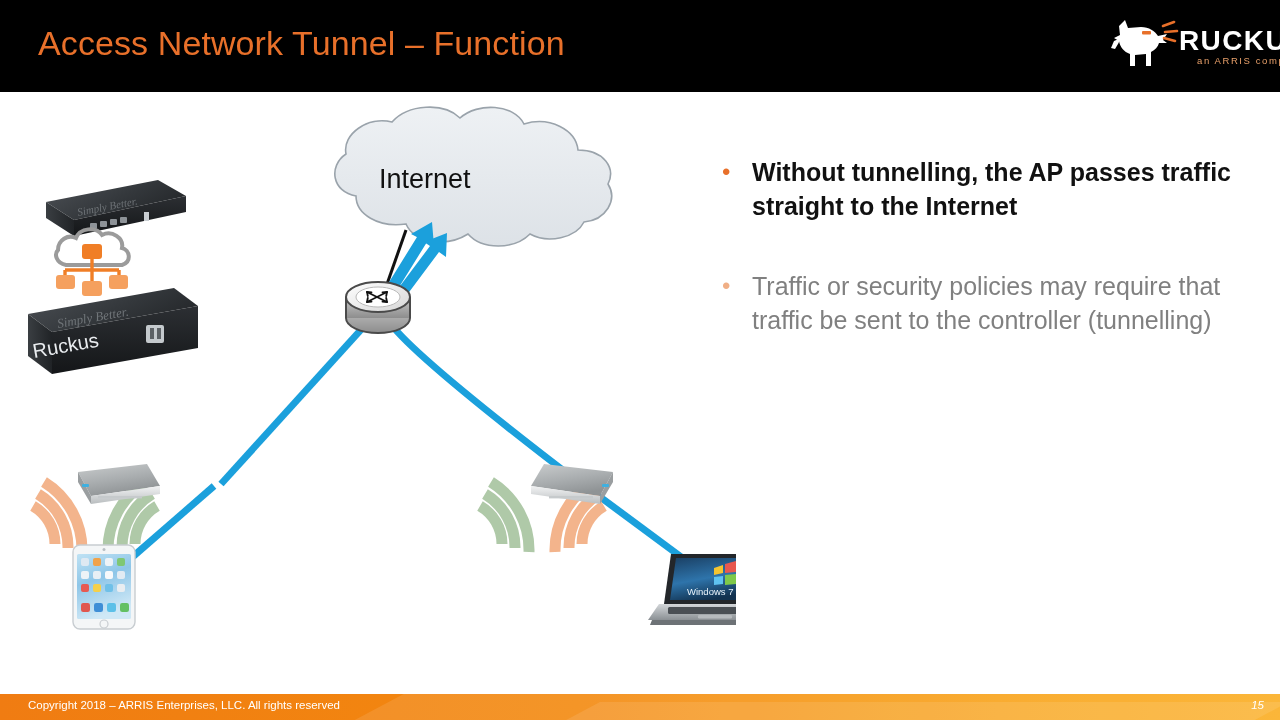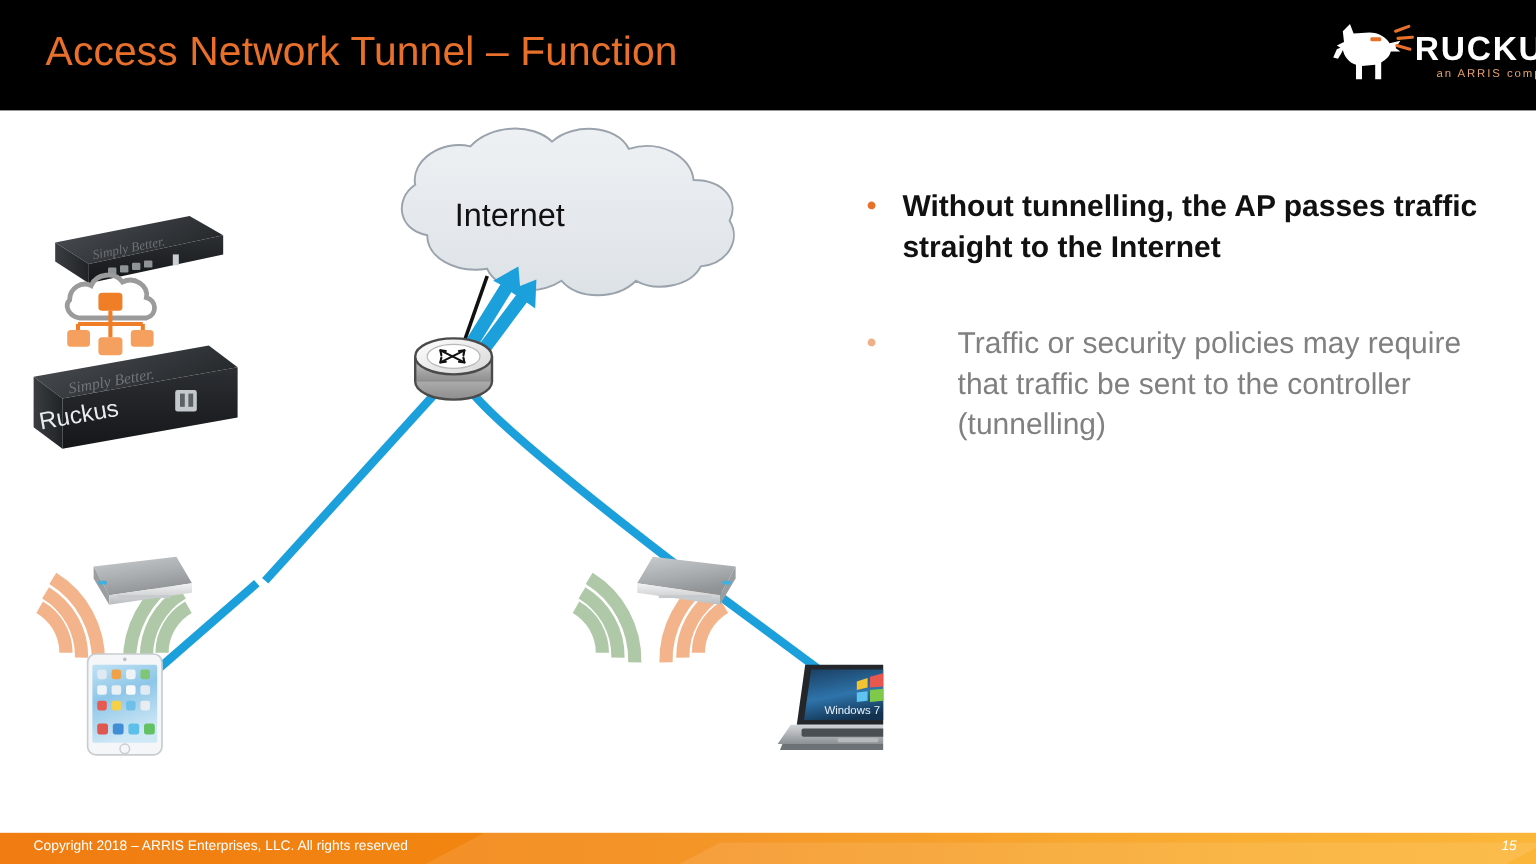--- a/index.html
+++ b/index.html
@@ -20,21 +20,21 @@
 
   
   .bullets{position:absolute;left:722px;top:155px;width:540px;}
   .bullet{display:flex;align-items:flex-start;}
   .bullet .dot{flex:0 0 auto;width:30px;font-size:24px;line-height:34px;text-align:left;}
   .b1 .dot{color:#E8702A;}
   .b2 .dot{color:#F0AF86;}
   .bullet .txt{font-size:25px;line-height:34px;}
   .b1 .txt{color:#111111;font-weight:bold;}
   .b2{margin-top:46px;}
-  .b2 .txt{color:#808080;margin-left:46px;}
+  .b2 .txt{color:#808080;}
 
   
   .footer{position:absolute;left:0;top:694px;width:1280px;height:26px;
           background:linear-gradient(90deg,#F07C12 0%,#F3890F 45%,#F9A31A 78%,#FBAE23 100%);
           overflow:hidden;}
   .footer .swoosh1{position:absolute;left:430px;top:-14px;width:900px;height:60px;
           background:rgba(255,255,255,.10);transform:skewX(-62deg);transform-origin:top left;}
   .footer .swoosh2{position:absolute;left:600px;top:8px;width:900px;height:60px;
           background:rgba(255,255,255,.10);transform:skewX(-62deg);transform-origin:top left;}
   .copyright{position:absolute;left:28px;top:5px;font-size:11.5px;color:#ffffff;}

